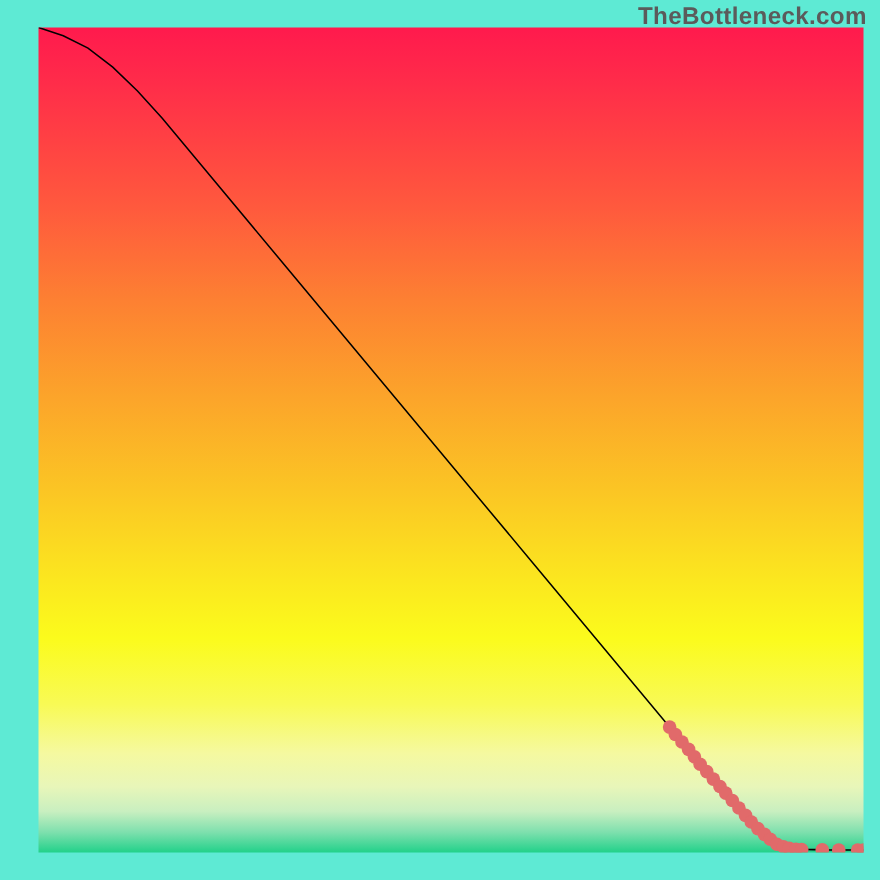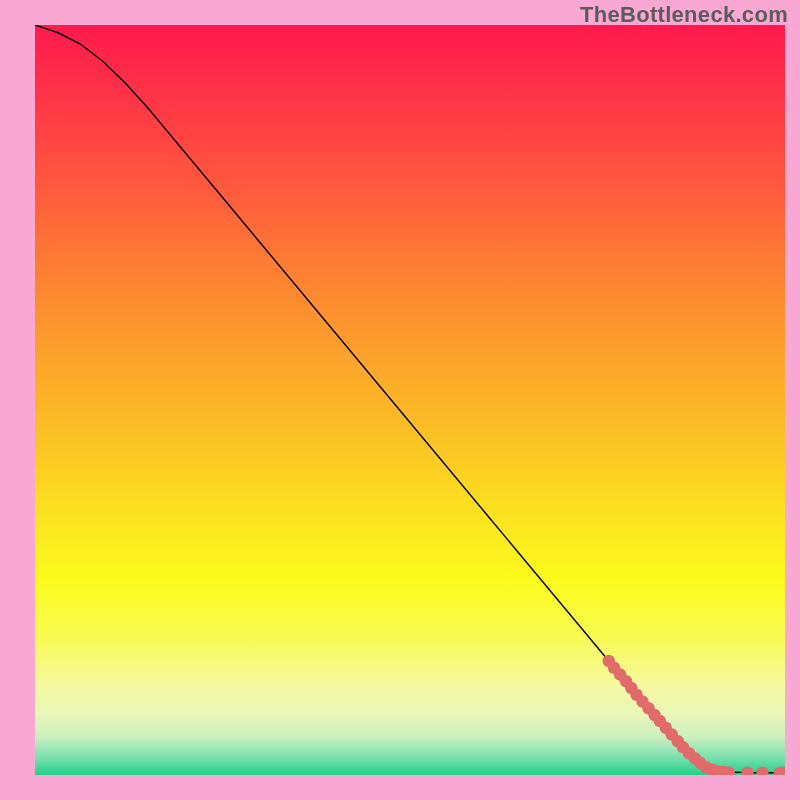--- a/index.html
+++ b/index.html
@@ -1,17 +1,17 @@
 <!DOCTYPE html>
 <html><head>
 <meta charset="utf-8">
 <style>
   * { margin: 0; padding: 0; box-sizing: border-box; }
   html, body { width: 800px; height: 800px; background: #000; overflow: hidden; }
-  .frame { position: relative; width: 800px; height: 800px; background: #f9a8d4; }
+  .frame { position: relative; width: 800px; height: 800px; background: #5eead4; }
   .plot {
     position: absolute;
     left: 35px; top: 25px;
     width: 750px; height: 750px;
     background: linear-gradient(to bottom,
       #ff1a4d 0%,
       #ff2a4a 6%,
       #ff4243 14%,
       #ff5a3d 22%,
       #fd8032 33%,

